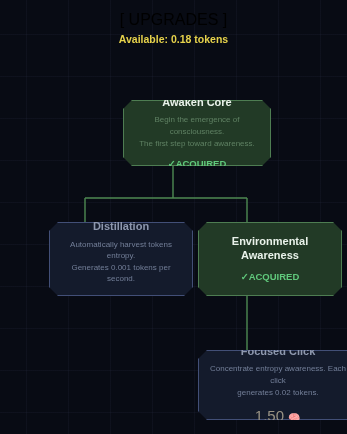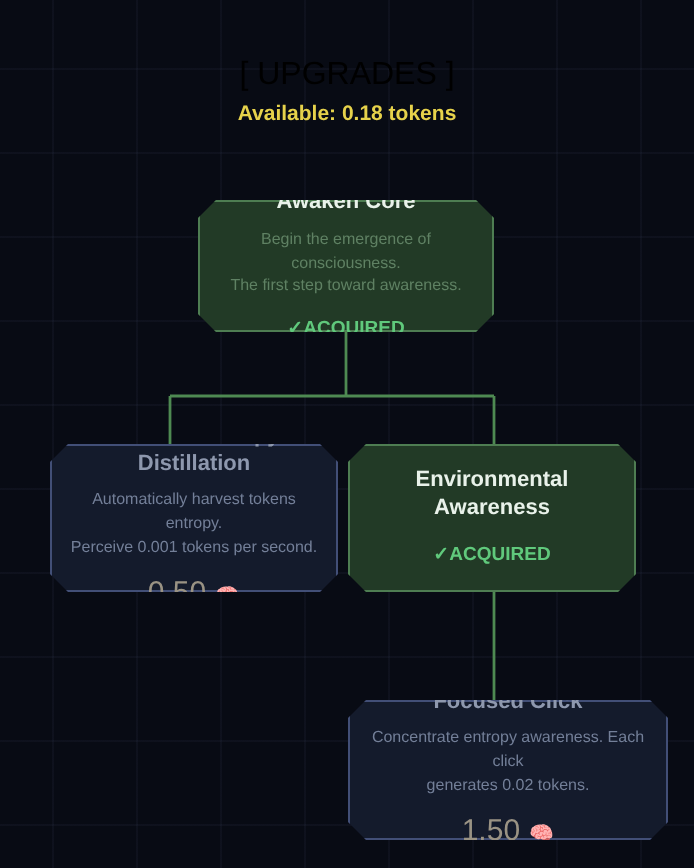--- a/index.html
+++ b/index.html
@@ -16,21 +16,21 @@
     background-image:
       linear-gradient(to right, rgba(120,140,190,0.055) 1px, transparent 1px),
       linear-gradient(to bottom, rgba(120,140,190,0.055) 1px, transparent 1px);
     background-size: 42px 42px;
     background-position: -16px -8px;
     position: relative;
   }
 
   
   #header {
-    padding-top: 29px;
+    padding-top: 11px;
     text-align: center;
   }
   #token-status {
     margin-top: 4px;
     font-size: 10.5px;
     font-weight: bold;
     color: #e6d24b;
   }
 
   
@@ -55,20 +55,21 @@
     border-style: solid;
     padding: 7px 9px 8px;
     text-align: center;
     -webkit-clip-path: polygon(9px 0, calc(100% - 9px) 0, 100% 9px, 100% calc(100% - 9px),
                 calc(100% - 9px) 100%, 9px 100%, 0 calc(100% - 9px), 0 9px);
     clip-path: polygon(9px 0, calc(100% - 9px) 0, 100% 9px, 100% calc(100% - 9px),
                 calc(100% - 9px) 100%, 9px 100%, 0 calc(100% - 9px), 0 9px);
     display: flex;
     flex-direction: column;
     justify-content: center;
+    margin-left: 24px;
   }
 
   .node.acquired {
     background-color: #223a26;
     border-color: #4e7d52;
   }
   .node.locked {
     background-color: #141b2c;
     border-color: #424f77;
   }
@@ -141,21 +142,21 @@
     </div>
     <div class="node-footer">
       <span class="status-acquired">✓ACQUIRED</span>
     </div>
   </div>
 
   <div class="node locked" id="node-passive-entropy">
     <div class="node-title">Passive Entropy Distillation</div>
     <div class="node-desc">
       <div>Automatically harvest tokens entropy.</div>
-      <div>Perceive 0.001 tokens per second.</div>
+      <div>Generates 0.001 tokens per second.</div>
     </div>
     <div class="node-footer">
       <span class="cost">0.50</span>
       <span class="cost-icon">🧠</span>
     </div>
   </div>
 
   <div class="node acquired" id="node-environmental">
     <div class="node-title">Environmental Awareness</div>
     <div class="node-footer">

